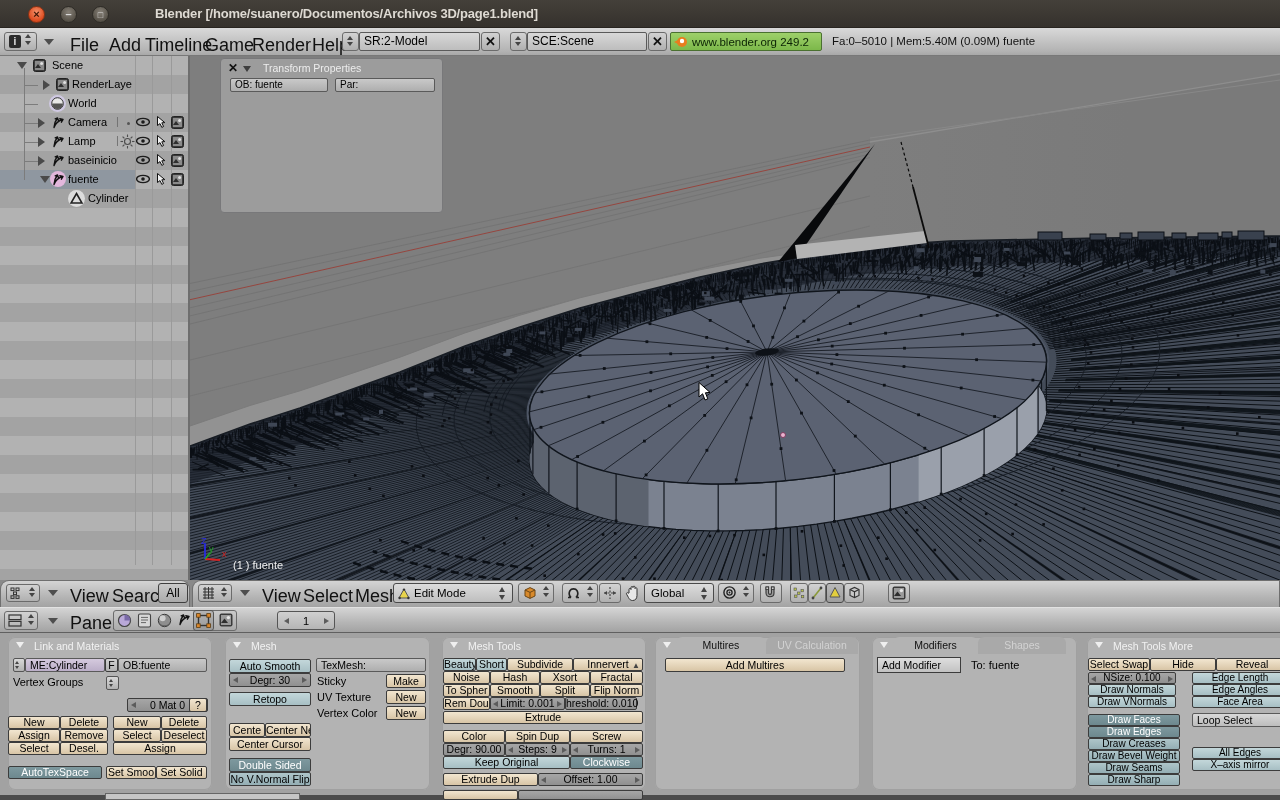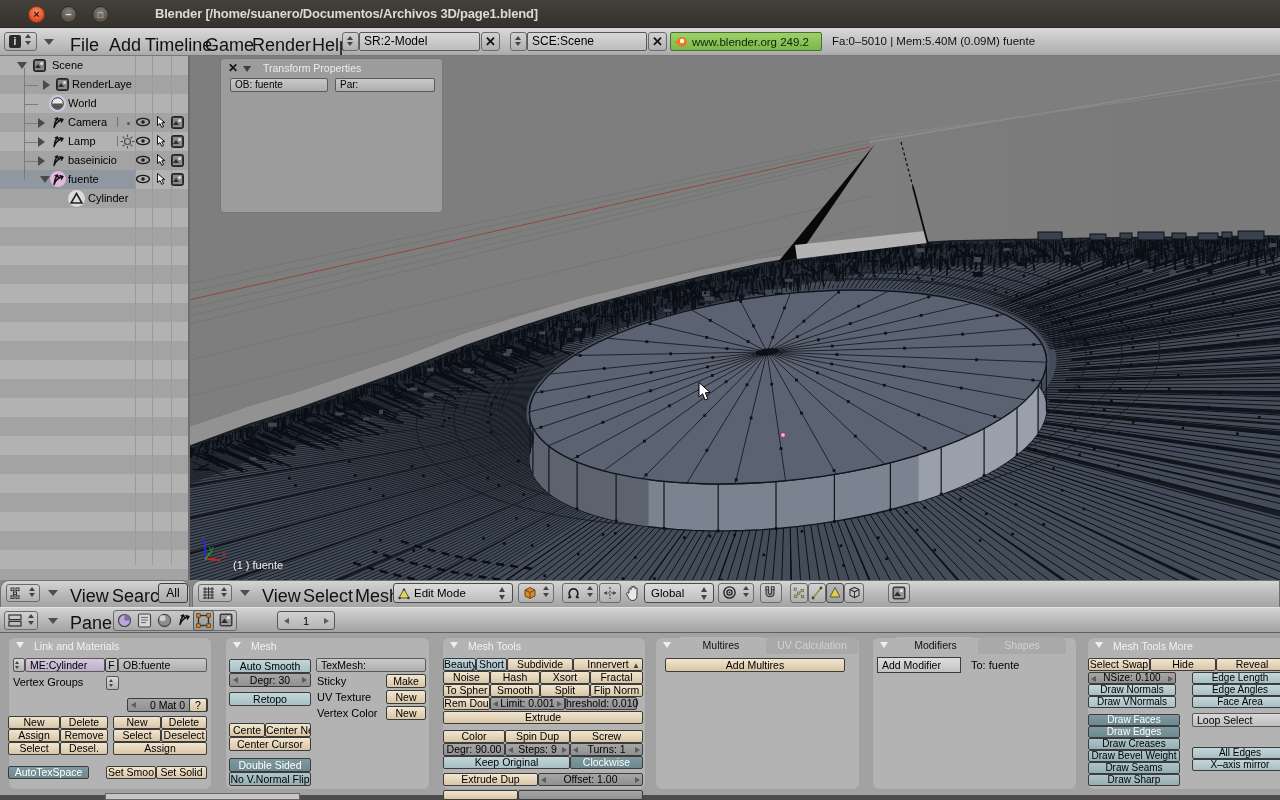--- a/index.html
+++ b/index.html
@@ -2627,21 +2627,21 @@
 <div class="b" style="left:60px;top:716px;width:48px;height:13px;line-height:11px">Delete</div>
 <div class="b" style="left:113px;top:716px;width:48px;height:13px;line-height:11px">New</div>
 <div class="b" style="left:161px;top:716px;width:46px;height:13px;line-height:11px">Delete</div>
 <div class="b" style="left:8px;top:729px;width:52px;height:13px;line-height:11px">Assign</div>
 <div class="b" style="left:60px;top:729px;width:48px;height:13px;line-height:11px">Remove</div>
 <div class="b" style="left:113px;top:729px;width:48px;height:13px;line-height:11px">Select</div>
 <div class="b" style="left:161px;top:729px;width:46px;height:13px;line-height:11px">Deselect</div>
 <div class="b" style="left:8px;top:742px;width:52px;height:13px;line-height:11px">Select</div>
 <div class="b" style="left:60px;top:742px;width:48px;height:13px;line-height:11px">Desel.</div>
 <div class="b" style="left:113px;top:742px;width:94px;height:13px;line-height:11px">Assign</div>
-<div class="b td" style="left:8px;top:766px;width:81px;height:13px;line-height:11px">AutoTexSpace</div>
+<div class="b td" style="left:8px;top:766px;width:94px;height:13px;line-height:11px">AutoTexSpace</div>
 <div class="b" style="left:106px;top:766px;width:50px;height:13px;line-height:11px">Set Smoo</div>
 <div class="b" style="left:156px;top:766px;width:51px;height:13px;line-height:11px">Set Solid</div>
 <div class="panel" style="left:225px;top:637px;width:205px;height:153px"></div>
 <div class="ptri" style="left:233px;top:642px"></div>
 <div class="wlab" style="left:251px;top:640px">Mesh</div>
 <div class="b tl" style="left:229px;top:659px;width:82px;height:14px;line-height:12px">Auto Smooth</div>
 <div class="sl" style="left:229px;top:673px;width:82px;height:14px;line-height:12px"><span style="position:absolute;left:3px;top:3px" class="arl"></span>Degr: 30<span style="position:absolute;right:3px;top:3px" class="arr"></span></div>
 <div class="b tl" style="left:229px;top:692px;width:82px;height:14px;line-height:12px">Retopo</div>
 <div class="fld" style="left:316px;top:658px;width:110px;height:14px;line-height:12px">TexMesh:</div>
 <div class="lab" style="left:317px;top:675px">Sticky</div>

